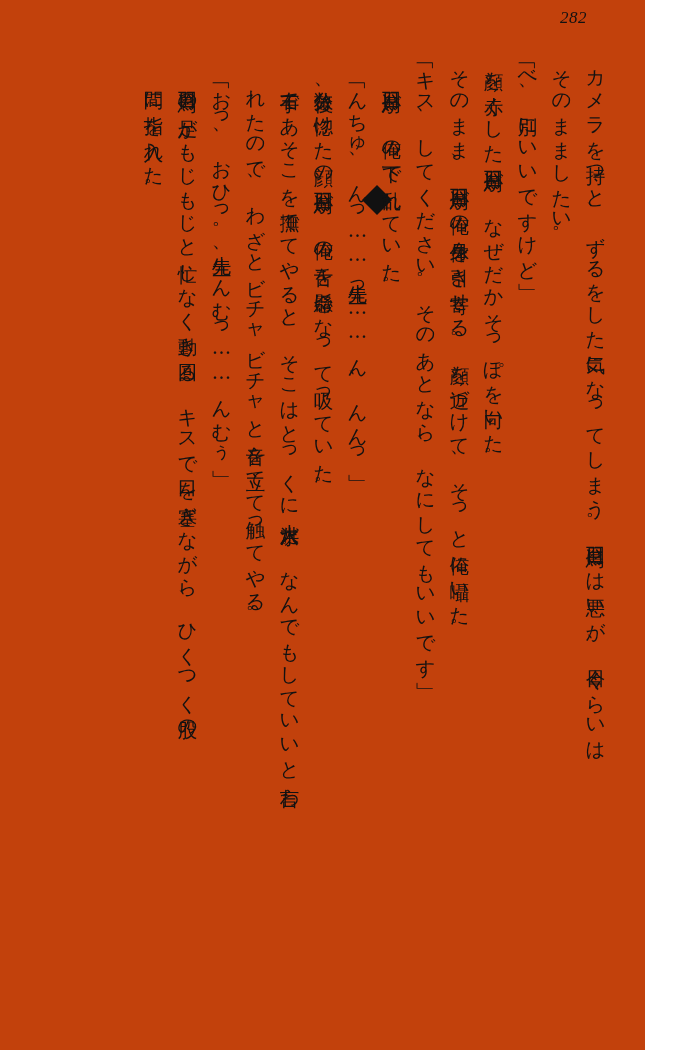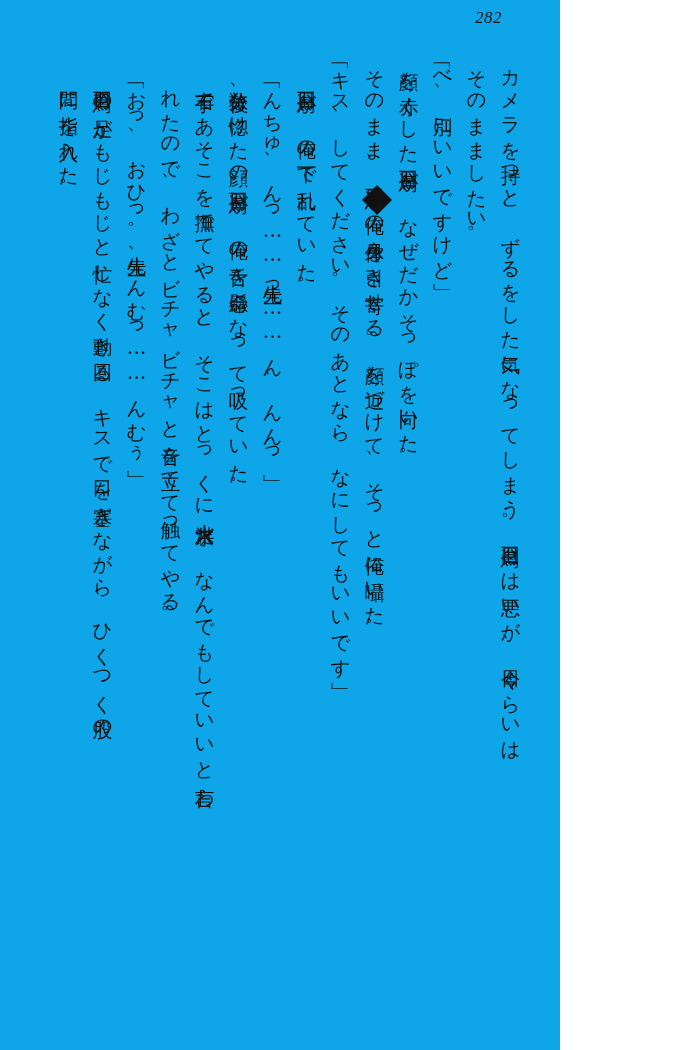--- a/index.html
+++ b/index.html
@@ -2,23 +2,23 @@
 <html><head>
 <meta charset="utf-8">
 <style>
   html, body {
     margin: 0;
     padding: 0;
     background: #ffffff;
   }
   .page {
     position: relative;
-    width: 560px;
+    width: 645px;
     height: 1050px;
-    background: #0ea5e9;
+    background: #c2410c;
     overflow: hidden;
     font-family: "Liberation Serif", "DejaVu Serif", serif;
     color: #1a1a1a;
   }
   .page-number {
     position: absolute;
     top: 8px;
     right: 58px;
     font-size: 17px;
     font-style: italic;

